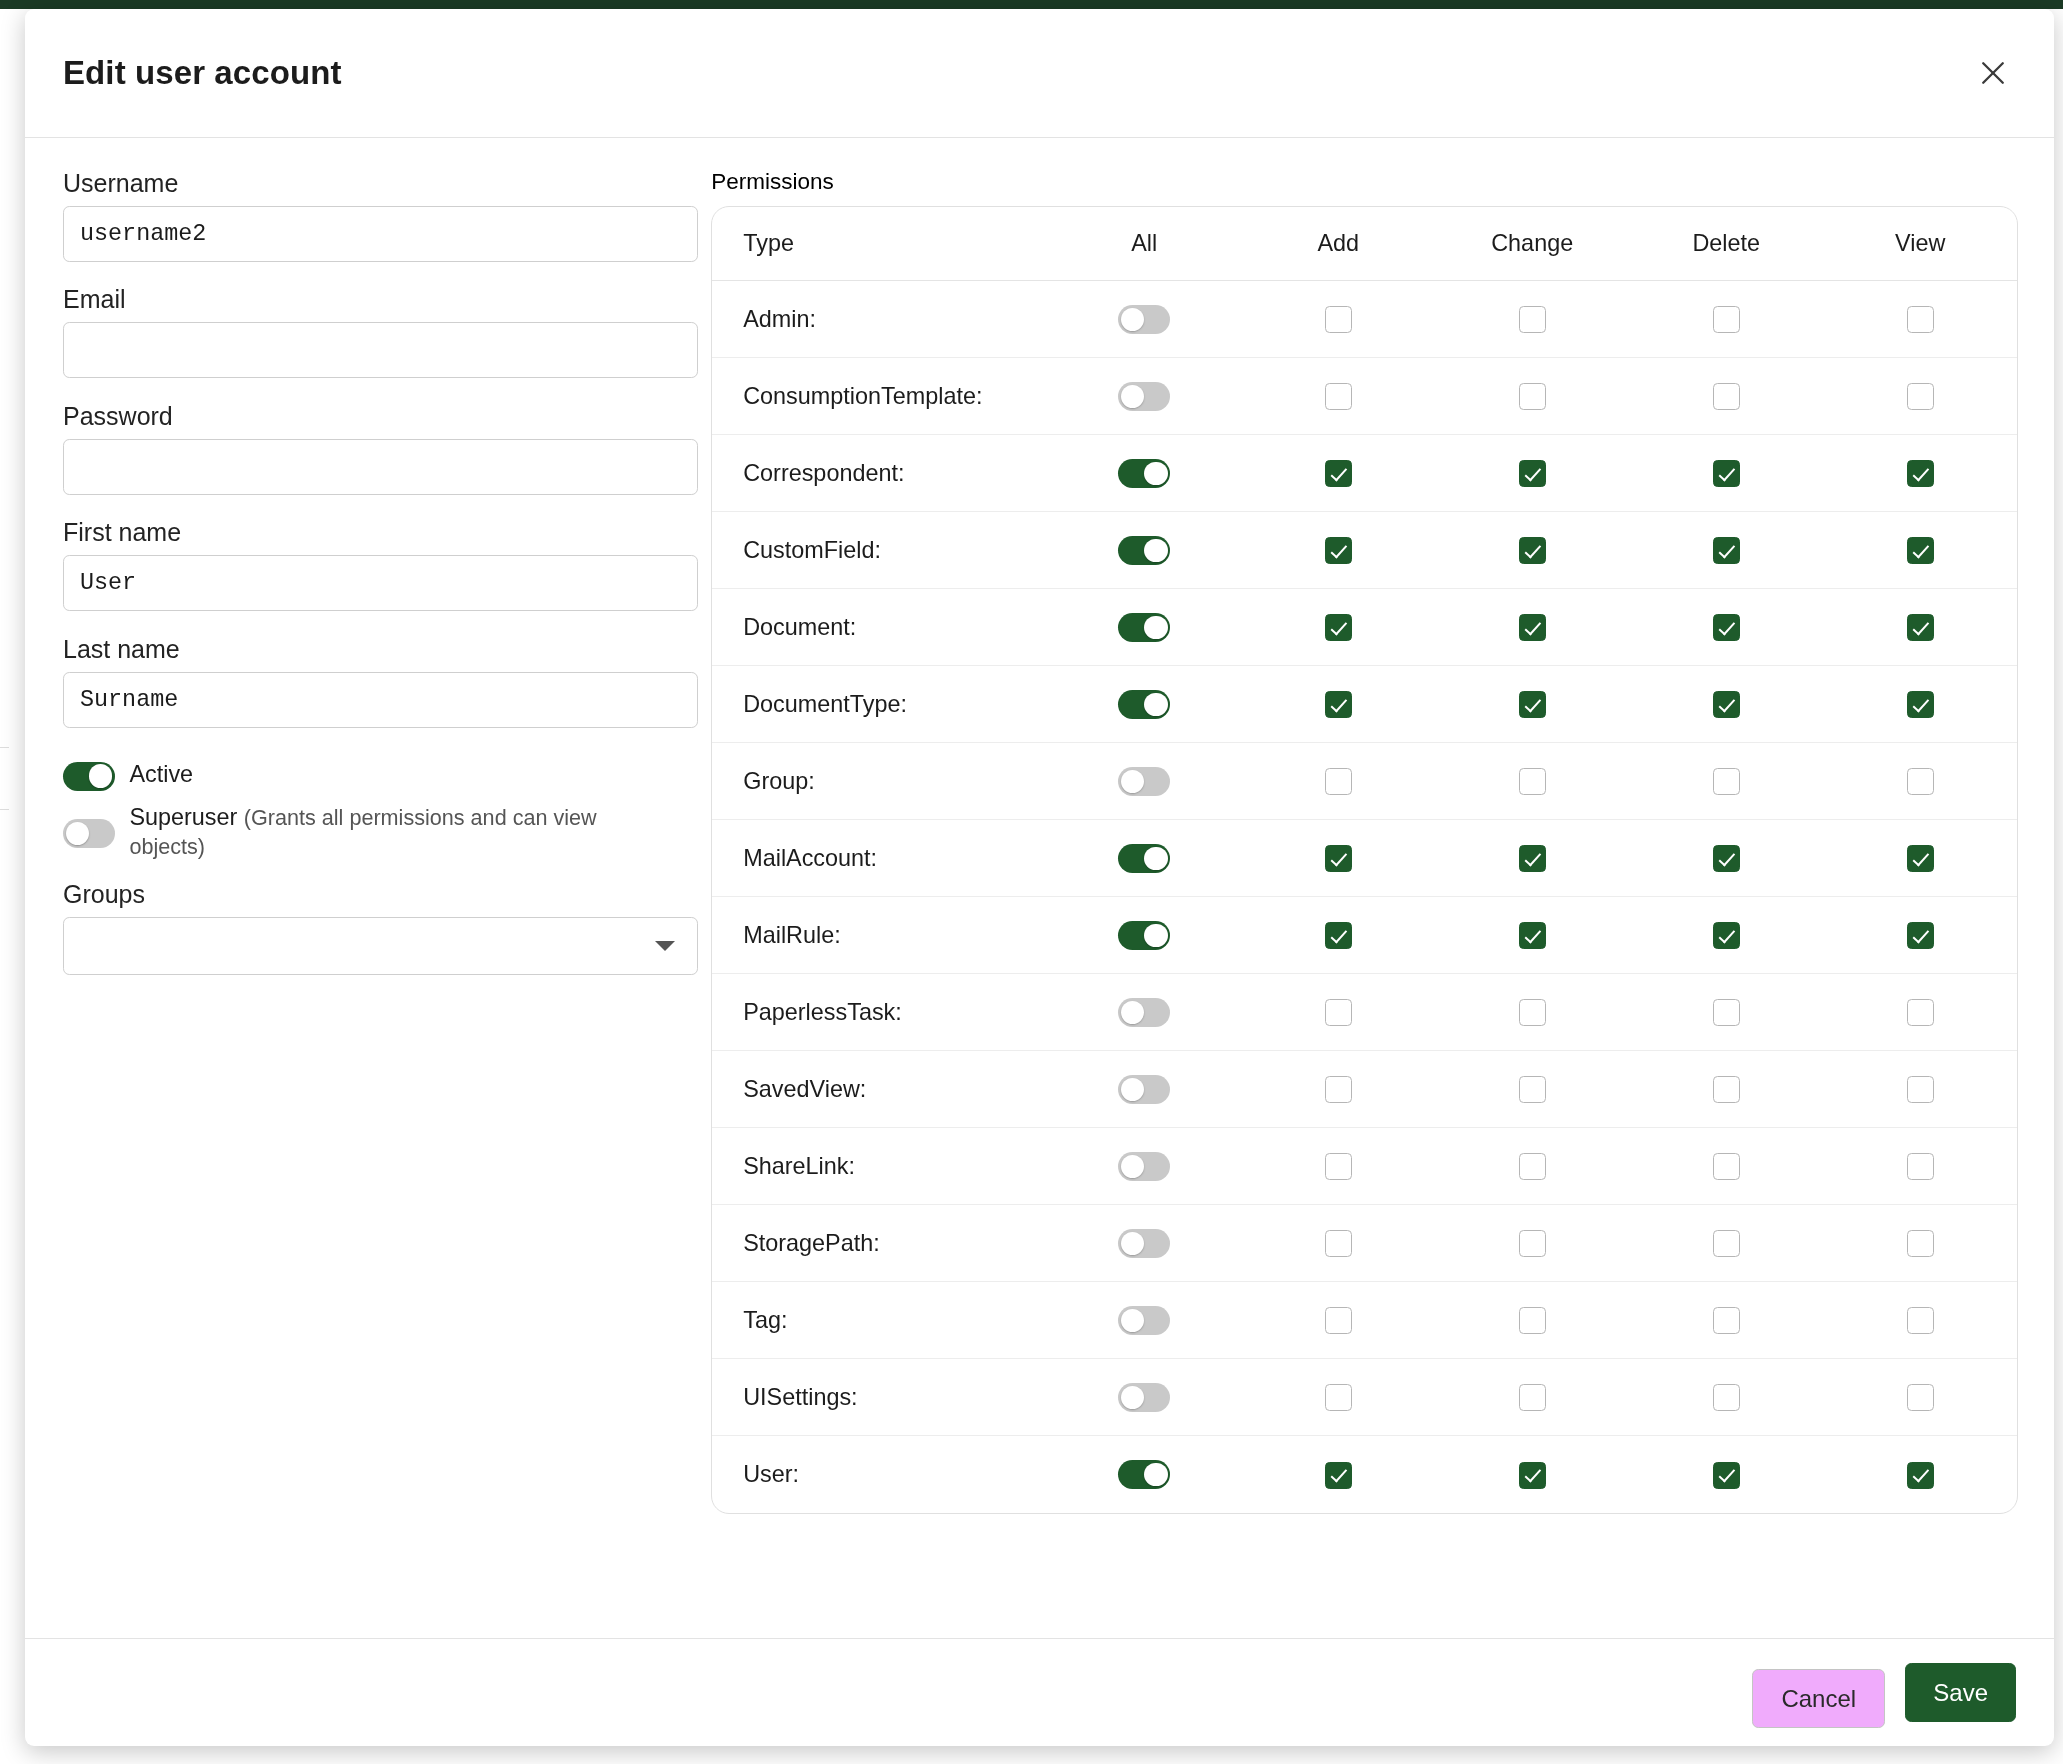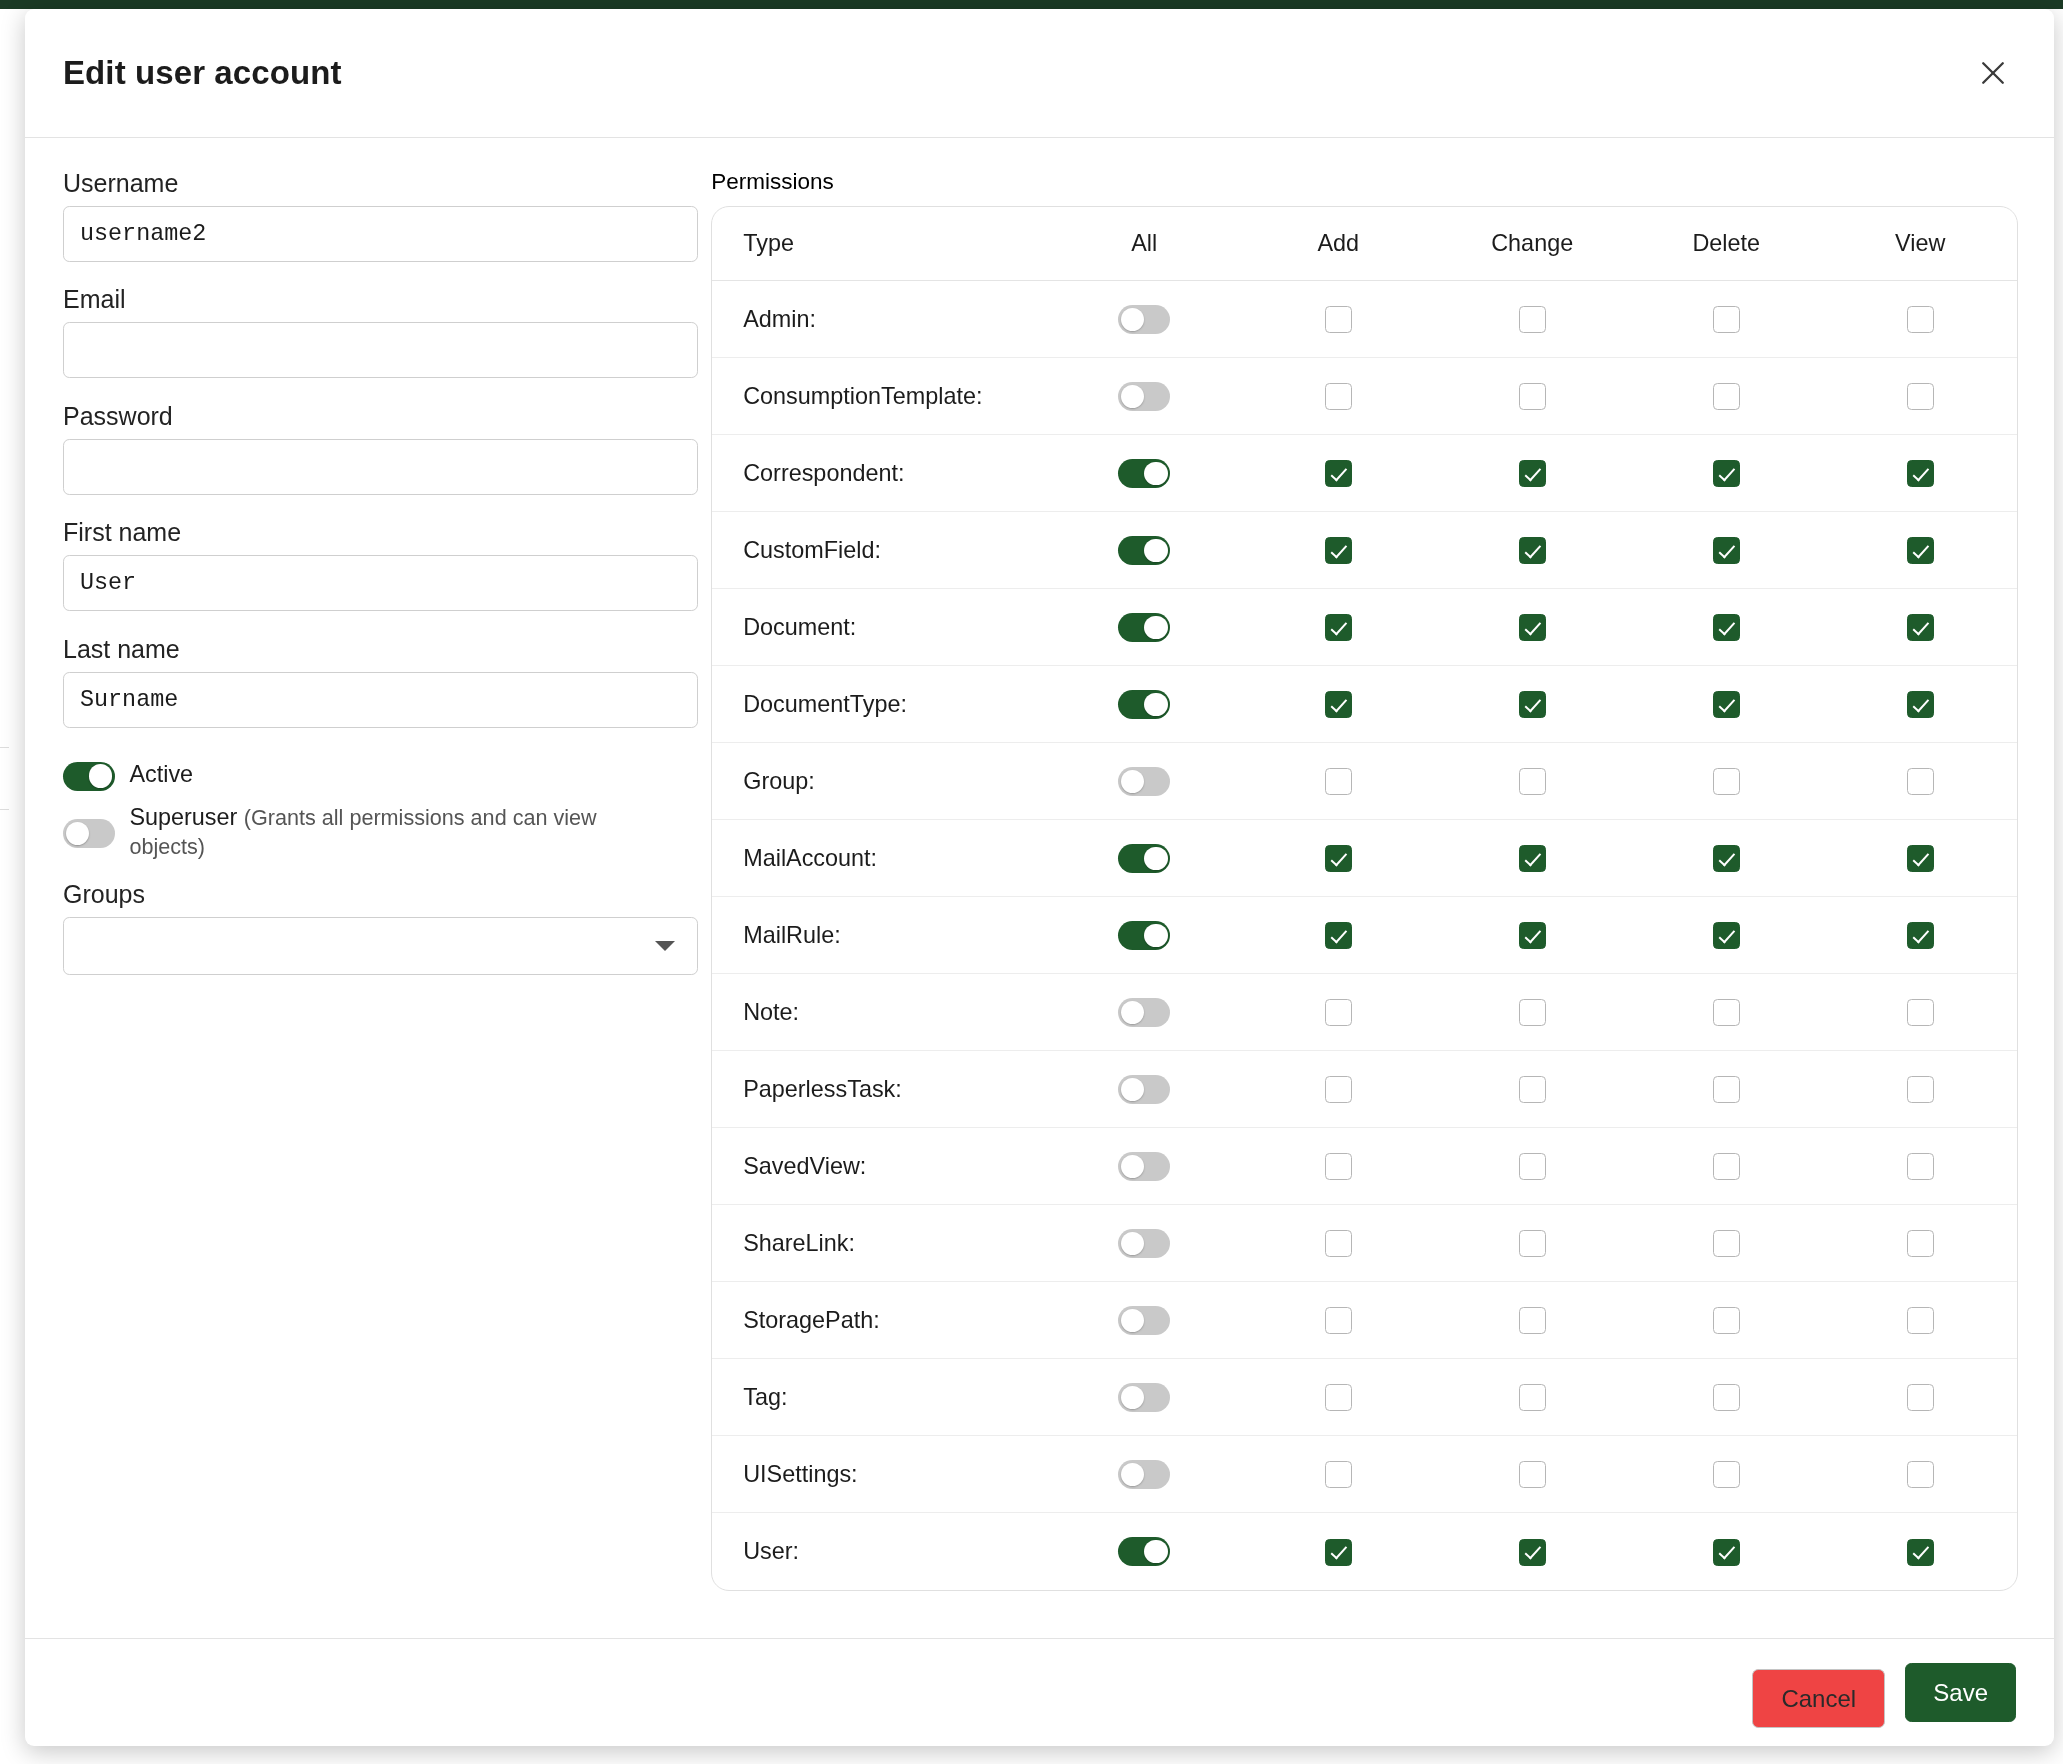--- a/index.html
+++ b/index.html
@@ -263,21 +263,21 @@
   }
   .btn {
     font-size: 24px;
     font-family: "Liberation Sans", sans-serif;
     border-radius: 6.3px;
     cursor: pointer;
     padding: 0 27px;
     height: 59px;
   }
   .btn-cancel {
-    background: #ef4444;
+    background: #f0abfc;
     border: 0.9px solid #c4c4c4;
     color: #2a2a2a;
     min-width: 133px;
     margin-top: 12px;
   }
   .btn-save {
     background: #1e5b2b;
     border: 0.9px solid #1e5b2b;
     color: #fff;
     min-width: 106px;
@@ -433,28 +433,20 @@
               </tr>
               <tr>
                 <td class="col-type row-label">MailRule:</td>
                 <td class="col-c"><span class="sw-sm on"></span></td>
                 <td class="col-c"><span class="chk checked"></span></td>
                 <td class="col-c"><span class="chk checked"></span></td>
                 <td class="col-c"><span class="chk checked"></span></td>
                 <td class="col-c"><span class="chk checked"></span></td>
               </tr>
               <tr>
-                <td class="col-type row-label">Note:</td>
-                <td class="col-c"><span class="sw-sm"></span></td>
-                <td class="col-c"><span class="chk"></span></td>
-                <td class="col-c"><span class="chk"></span></td>
-                <td class="col-c"><span class="chk"></span></td>
-                <td class="col-c"><span class="chk"></span></td>
-              </tr>
-              <tr>
                 <td class="col-type row-label">PaperlessTask:</td>
                 <td class="col-c"><span class="sw-sm"></span></td>
                 <td class="col-c"><span class="chk"></span></td>
                 <td class="col-c"><span class="chk"></span></td>
                 <td class="col-c"><span class="chk"></span></td>
                 <td class="col-c"><span class="chk"></span></td>
               </tr>
               <tr>
                 <td class="col-type row-label">SavedView:</td>
                 <td class="col-c"><span class="sw-sm"></span></td>

